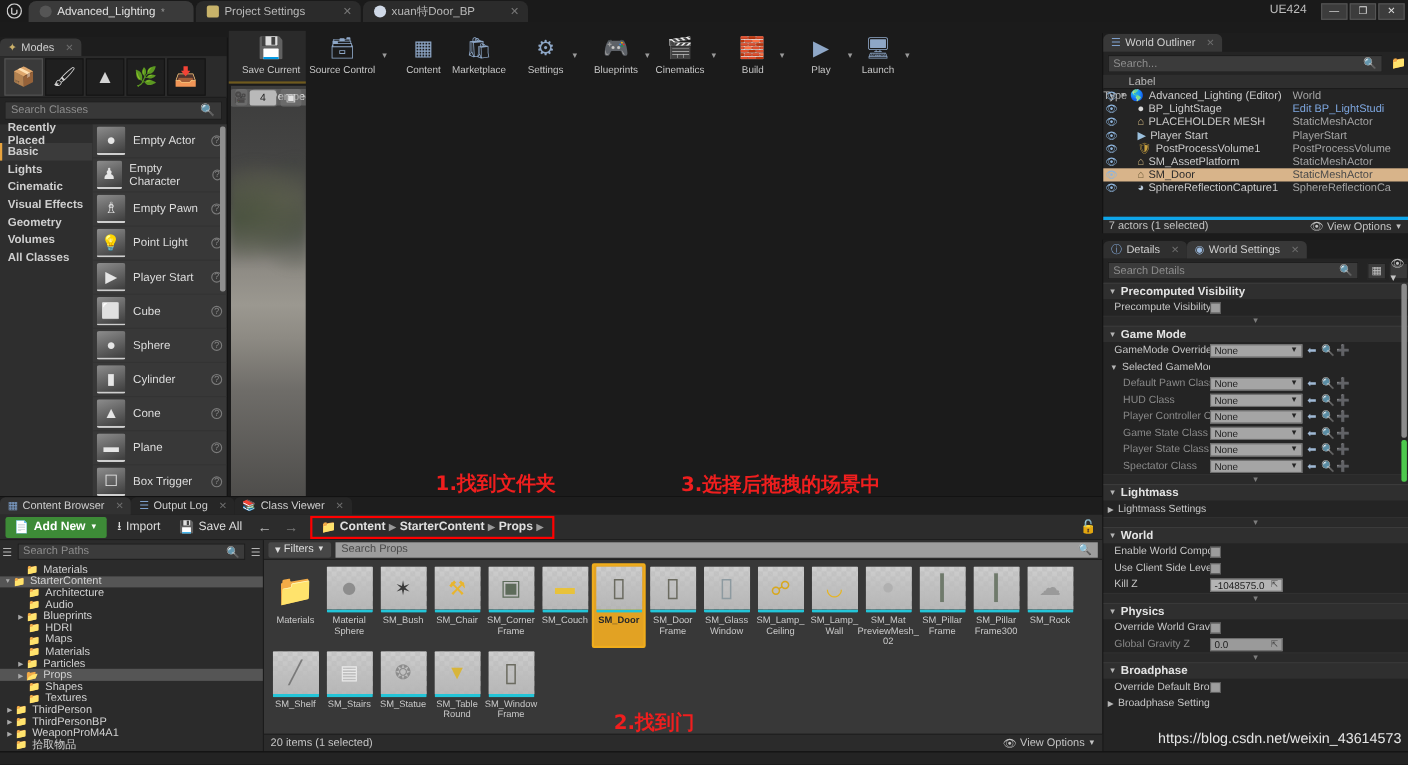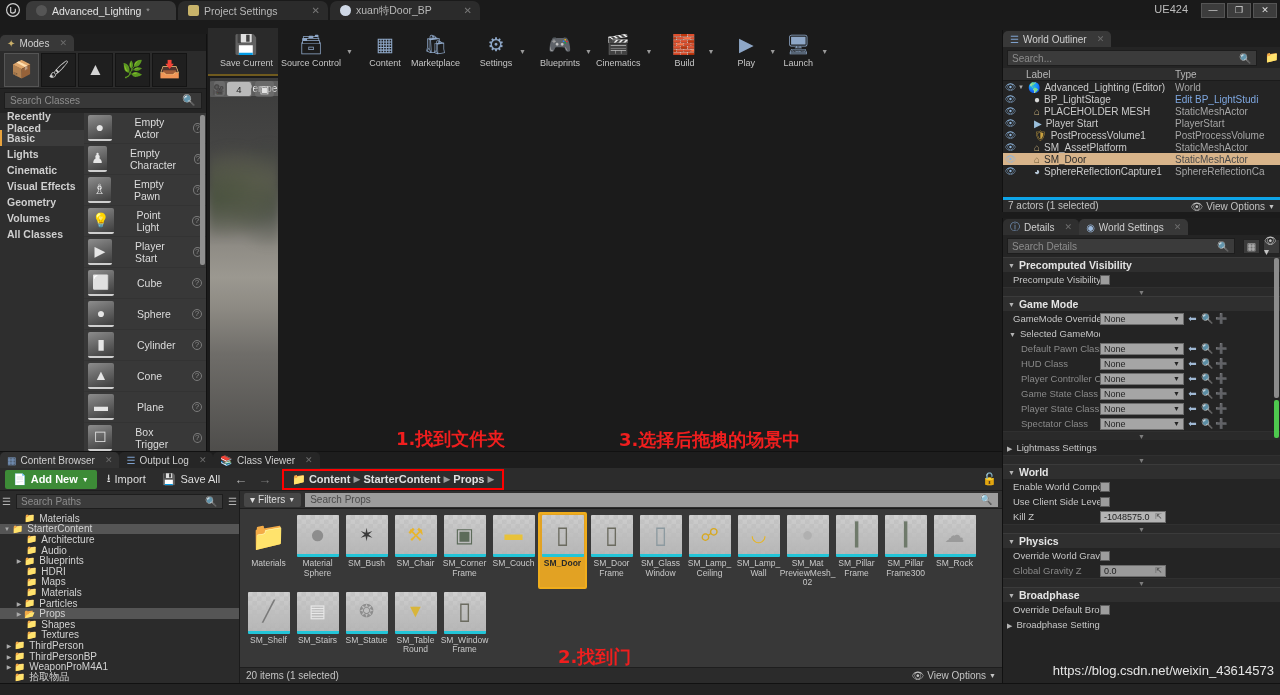--- a/index.html
+++ b/index.html
@@ -93,21 +93,21 @@
   .item {
     height: 31px; display: flex; align-items: center; gap: 7px; padding: 0 4px;
     border-bottom: 1px solid #333;
   }
   .thumb {
     width: 26px; height: 26px; border-radius: 2px;
     background: linear-gradient(160deg,#8d8d8d,#3d3d3d);
     display: flex; align-items: center; justify-content: center;
     font-size: 14px; color: #e6e6e6; border-bottom: 2px solid #cfcfcf;
   }
-  .item-label { font-size: 10.5px; color: #dcdcdc; margin-left: 16px; }
+  .item-label { font-size: 10.5px; color: #dcdcdc; }
   .item .help { margin-left: auto; width: 10px; height: 10px; border: 1px solid #7b7b7b;
     border-radius: 50%; color: #8a8a8a; font-size: 8px; line-height: 8px; text-align: center; }
   .items .vbar { position: absolute; right: 1px; top: 2px; width: 5px; height: 150px; background: #8f8f8f; border-radius: 2px;}
 
   
   .maintoolbar {
     position: absolute; left: 208px; top: 28px; right: 1002px; height: 48px;
     background: #2a2a2a; border-bottom: 2px solid #6f5a1e;
     display: flex; align-items: center; padding-left: 8px;
   }
@@ -156,21 +156,21 @@
   .outliner {
     position: absolute; right: 0; top: 30px; width: 278px; height: 182px;
     background: #242424; border-left: 1px solid #111;
   }
   .ol-search { margin: 3px 4px 2px 4px; height: 16px; background: #3b3b3b; border: 1px solid #1d1d1d;
     display: flex; align-items: center; padding: 0 4px; color: #8d8d8d; font-size: 10px; }
   .ol-search .mag { margin-left: auto; color: #cfcfcf; }
   .ol-newfolder { width: 16px; height: 16px; margin-left: 3px; display:flex; align-items:center;
     justify-content:center; font-size: 11px; color: #7ea0cc; }
   .ol-head { height: 13px; background: #2e2e2e; display: flex; font-size: 10px; color: #b8b8b8;
-    border-bottom: 1px solid #1b1b1b; }
+    border-bottom: 1px solid #1b1b1b; flex-direction: column; }
   .ol-head .c1 { width: 172px; padding-left: 23px; line-height: 13px; position: relative;}
   .ol-head .c2 { flex: 1; line-height: 13px; position: relative;}
   .ol-row { height: 12px; display: flex; align-items: center; font-size: 10px; color: #cbcbcb; }
   .ol-row.sel { background: #d8b48a; color: #2a2a2a; }
   .ol-row .eye { width: 15px; text-align: center; color: #8db4dc; font-size: 9px; }
   .ol-row .lbl { display: flex; align-items: center; gap: 4px; width: 157px; overflow: hidden; white-space: nowrap; }
   .ol-row .typ { flex: 1; color: #a5a5a5; overflow: hidden; white-space: nowrap; }
   .ol-row.sel .typ { color: #4a4a4a; }
   .ol-row .typ.link { color: #7ea7e0; }
   .ol-foot { position: absolute; bottom: 0; left: 0; right: 0; height: 15px; background: #2b2b2b;
@@ -732,20 +732,24 @@
             <span class="cv">None</span>
             <span class="dn">▼</span>
           </span>
           <span class="pbtn">⬅</span>
           <span class="pbtn">🔍</span>
           <span class="pbtn">➕</span>
         </span>
       </div>
     <div class="divider-arrow">▼</div>
 
+    <div class="sec-head">
+        <span class="tri">▼</span>
+        <span>Lightmass</span>
+      </div>
     <div class="prow">
         <span class="pname" style="padding-left:4px"><span class="tri">▶</span><span>Lightmass Settings</span></span>
       </div>
     <div class="divider-arrow">▼</div>
 
     <div class="sec-head">
         <span class="tri">▼</span>
         <span>World</span>
       </div>
     <div class="prow">

